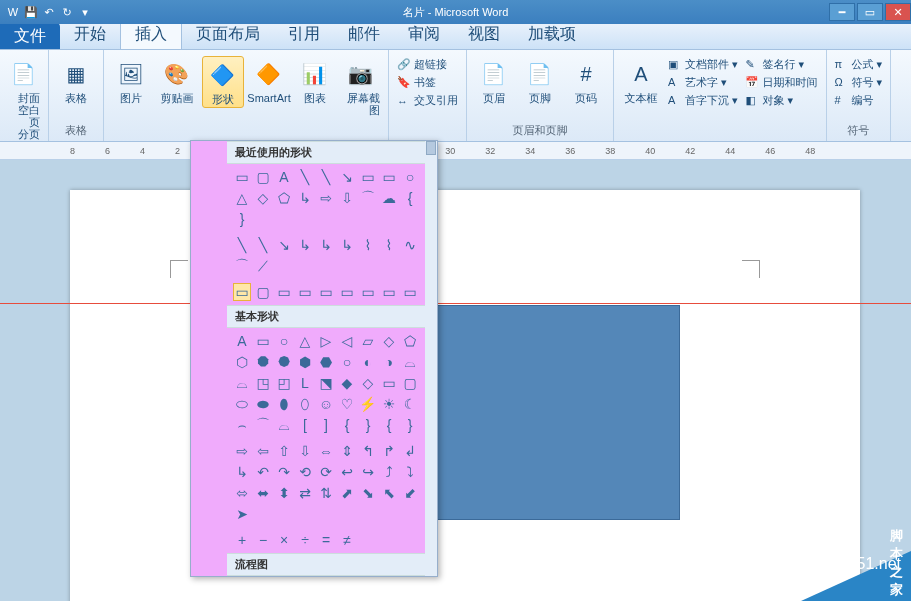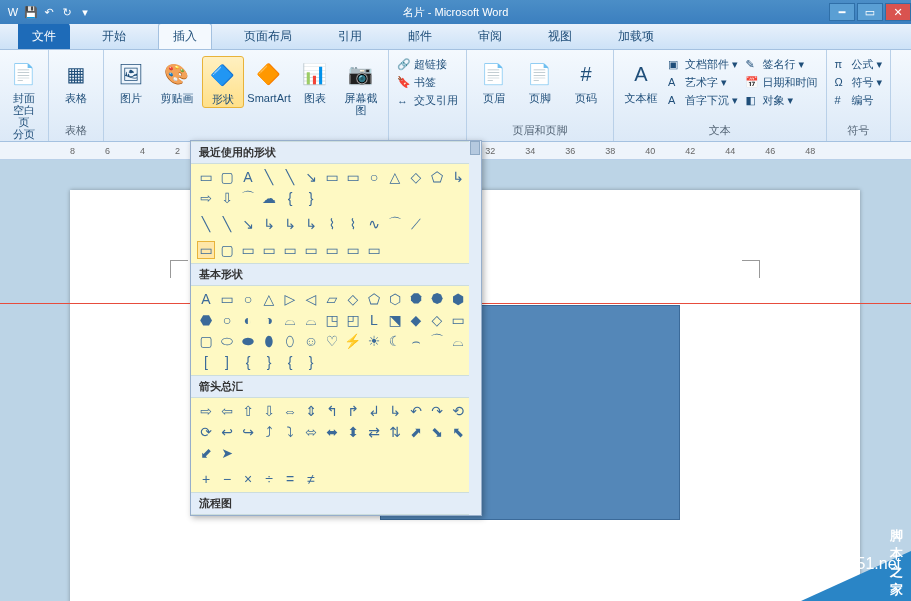--- a/index.html
+++ b/index.html
@@ -5,44 +5,44 @@
 * { margin: 0; padding: 0; box-sizing: border-box; font-family: "Microsoft YaHei", Arial, sans-serif; }
 body { width: 911px; height: 601px; background: #fff; overflow: hidden; position: relative; }
 .titlebar { height: 24px; background: linear-gradient(#4b8ec7, #3b7fbf); display: flex; align-items: center; color: #fff; font-size: 11px; position: relative; }
 .titlebar .qat { display: flex; gap: 4px; padding: 0 6px; align-items: center; }
 .titlebar .qat span { width: 14px; height: 14px; display: inline-flex; align-items: center; justify-content: center; font-size: 11px; }
 .titlebar .title { position: absolute; left: 50%; transform: translateX(-50%); }
 .titlebar .winbtns { position: absolute; right: 0; display: flex; }
 .titlebar .winbtns div { width: 26px; height: 18px; margin-left: 2px; display: flex; align-items: center; justify-content: center; font-size: 11px; background: #5a9fd4; border: 1px solid #2f6fa8; }
 .titlebar .winbtns .close { background: #d9534f; }
 .tabbar { height: 26px; background: linear-gradient(#e8f1fb, #cde2f7); display: flex; align-items: flex-end; border-bottom: 1px solid #a4c1e0; }
-.tab { padding: 4px 14px; font-size: 12px; color: #1f4e79; cursor: pointer; margin-left: 18px; }
+.tab { padding: 4px 14px; font-size: 16px; color: #1f4e79; cursor: pointer; }
 .tab.file { background: #1e6bb8; color: #fff; border-radius: 0 4px 0 0; height: 26px; display: flex; align-items: center; }
 .tab.active { background: #f4f9fe; border: 1px solid #a4c1e0; border-bottom: none; border-radius: 3px 3px 0 0; }
 .ribbon { height: 92px; background: linear-gradient(#f4f9fe, #dce9f7); border-bottom: 1px solid #a4c1e0; display: flex; }
 .group { border-right: 1px solid #b9d0e8; padding: 2px 6px 0 6px; display: flex; flex-direction: column; justify-content: space-between; }
 .group-btns { display: flex; gap: 4px; align-items: flex-start; flex: 1; padding-top: 4px; }
 .gbtn { display: flex; flex-direction: column; align-items: center; justify-content: flex-start; width: 42px; font-size: 11px; color: #1f4e79; cursor: pointer; padding: 2px; border-radius: 3px; }
 .gbtn.active { background: linear-gradient(#fff0c1, #ffe089); border: 1px solid #e8b33a; }
 .gbtn .icon { width: 32px; height: 32px; margin-bottom: 2px; display: flex; align-items: center; justify-content: center; font-size: 20px; }
-.gbtn .label { text-align: center; line-height: 1.1; }
+.gbtn .label { text-align: right; line-height: 1.1; }
 .small-col { display: flex; flex-direction: column; gap: 1px; font-size: 11px; color: #1f4e79; }
 .small-item { display: flex; align-items: center; gap: 3px; cursor: pointer; padding: 1px 2px; white-space: nowrap; }
 .small-item .si { width: 14px; height: 14px; display: inline-block; }
 .group-label { font-size: 11px; color: #567; text-align: center; padding: 1px 0 3px; }
 .ruler { height: 18px; background: #eef4fb; border-bottom: 1px solid #b9d0e8; position: relative; font-size: 9px; color: #666; display: flex; align-items: center; padding-left: 70px; }
 .ruler .ticks { display: flex; gap: 30px; }
 .doc-area { position: absolute; top: 160px; left: 0; right: 0; bottom: 0; background: #bcd4e6; overflow: hidden; }
 .page { position: absolute; left: 70px; top: 30px; width: 790px; height: 560px; background: #fff; box-shadow: 0 0 4px rgba(0,0,0,.3); }
 .crop-mark { position: absolute; width: 18px; height: 18px; border: 1px solid #999; }
 .crop-tl { top: 70px; left: 100px; border-right: none; border-bottom: none; }
 .crop-tr { top: 70px; right: 100px; border-left: none; border-bottom: none; }
 .blue-rect { position: absolute; left: 310px; top: 115px; width: 300px; height: 215px; background: #5487b8; border: 1px solid #3b6a99; }
 .red-line { position: absolute; left: 0; right: 0; top: 303px; height: 1px; background: #e74c3c; z-index: 50; }
-.shapes-menu { position: absolute; left: 190px; top: 140px; width: 292px; background: #fef9c3; border: 1px solid #96aecb; box-shadow: 2px 2px 6px rgba(0,0,0,.3); z-index: 100; font-size: 11px; max-height: 461px; overflow: hidden; }
+.shapes-menu { position: absolute; left: 190px; top: 140px; width: 248px; background: #f0abfc; border: 1px solid #96aecb; box-shadow: 2px 2px 6px rgba(0,0,0,.3); z-index: 100; font-size: 11px; max-height: 461px; overflow: hidden; padding-left: 36px; }
 .shapes-menu .sec-title { background: #e3edf8; padding: 3px 8px; font-weight: bold; color: #333; border-top: 1px solid #cdd; border-bottom: 1px solid #cdd; }
 .shapes-menu .sec-body { padding: 4px 6px; display: flex; flex-wrap: wrap; gap: 3px; }
 .shape-cell { width: 18px; height: 18px; border: 1px solid transparent; display: flex; align-items: center; justify-content: center; cursor: pointer; color: #3b6a99; font-size: 14px; }
 .shape-cell.sel { border-color: #e8b33a; background: #ffe7a8; }
 .scrollbar { position: absolute; right: 0; top: 0; bottom: 0; width: 12px; background: #e3edf8; }
 .scrollbar .thumb { position: absolute; top: 0; left: 1px; right: 1px; height: 14px; background: #b5c9df; border: 1px solid #8fa9c4; }
 .watermark { position: absolute; right: 0; bottom: 0; z-index: 60; }
 .watermark .triangle { width: 0; height: 0; border-left: 110px solid transparent; border-bottom: 50px solid #2a85c6; position: absolute; right: 0; bottom: 0; }
 .watermark .txt { position: absolute; right: 8px; bottom: 2px; color: #fff; font-size: 13px; font-weight: bold; }
 .watermark .url { position: absolute; right: 10px; bottom: 28px; color: #fff; font-size: 16px; }
@@ -175,21 +175,20 @@
       </div>
       <div class="small-col">
         <div class="small-item"><span class="si">✎</span><span>签名行</span> ▾</div>
         <div class="small-item">
             <span class="si">📅</span>
             <span>日期和时间</span>
           </div>
         <div class="small-item"><span class="si">◧</span><span>对象</span> ▾</div>
       </div>
     </div>
-    <div class="group-label">文本</div>
   </div>
   <div class="group">
     <div class="group-btns">
       <div class="small-col">
         <div class="small-item"><span class="si">π</span><span>公式</span> ▾</div>
         <div class="small-item"><span class="si">Ω</span><span>符号</span> ▾</div>
         <div class="small-item">
             <span class="si">#</span>
             <span>编号</span>
           </div>
@@ -325,21 +324,20 @@
       <div class="shape-cell">⌢</div>
       <div class="shape-cell">⌒</div>
       <div class="shape-cell">⌓</div>
       <div class="shape-cell">[</div>
       <div class="shape-cell">]</div>
       <div class="shape-cell">{</div>
       <div class="shape-cell">}</div>
       <div class="shape-cell">{</div>
       <div class="shape-cell">}</div>
     </div>
-  <div class="sec-title">箭头总汇</div>
   <div class="sec-body" id="sec-arrows">
       <div class="shape-cell">⇨</div>
       <div class="shape-cell">⇦</div>
       <div class="shape-cell">⇧</div>
       <div class="shape-cell">⇩</div>
       <div class="shape-cell">⇔</div>
       <div class="shape-cell">⇕</div>
       <div class="shape-cell">↰</div>
       <div class="shape-cell">↱</div>
       <div class="shape-cell">↲</div>

